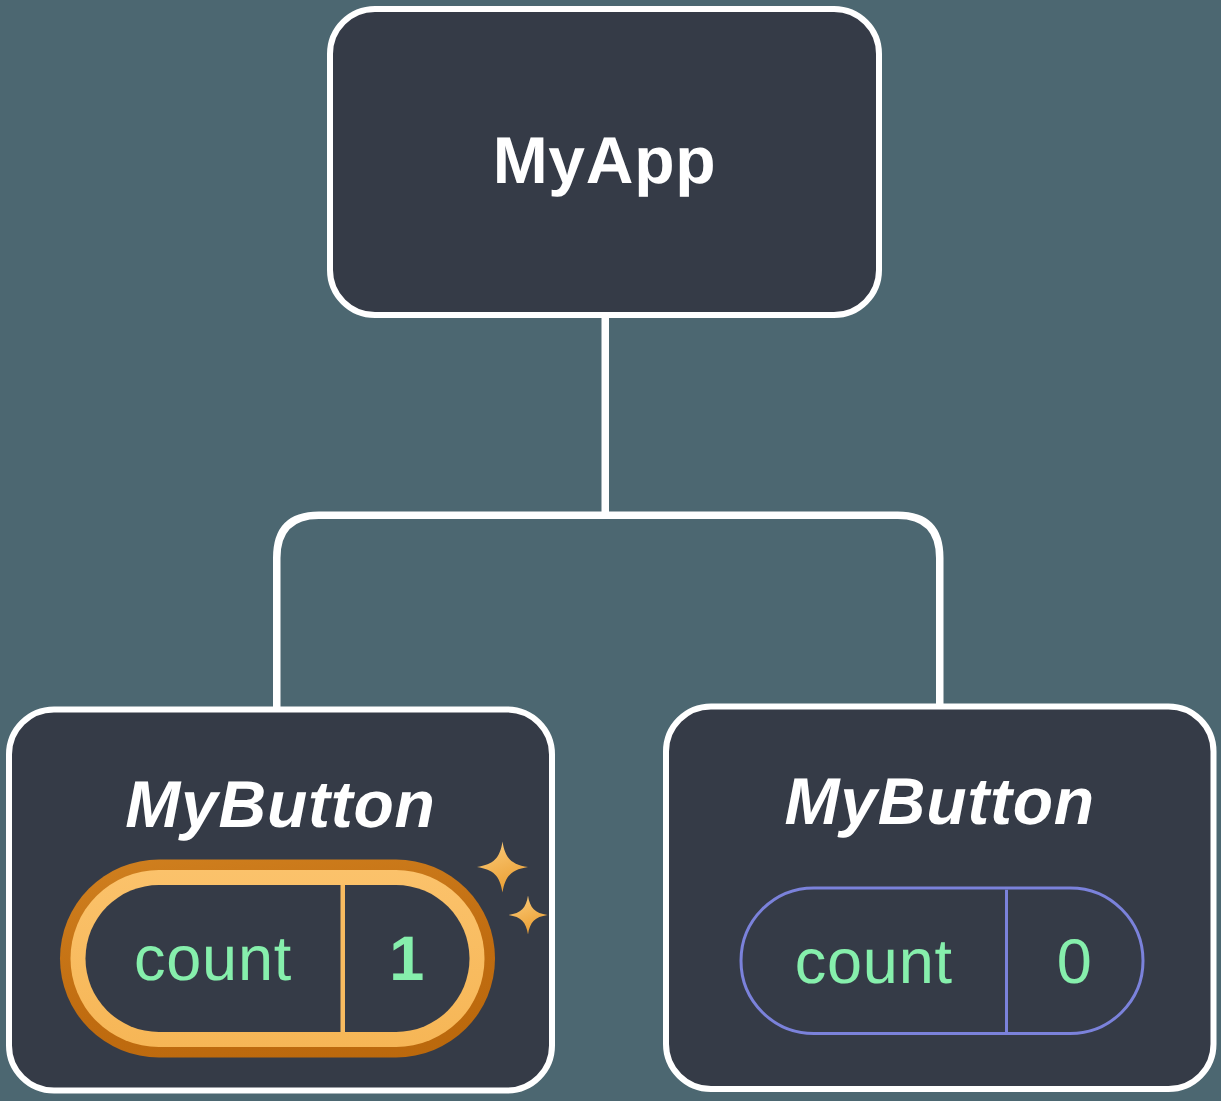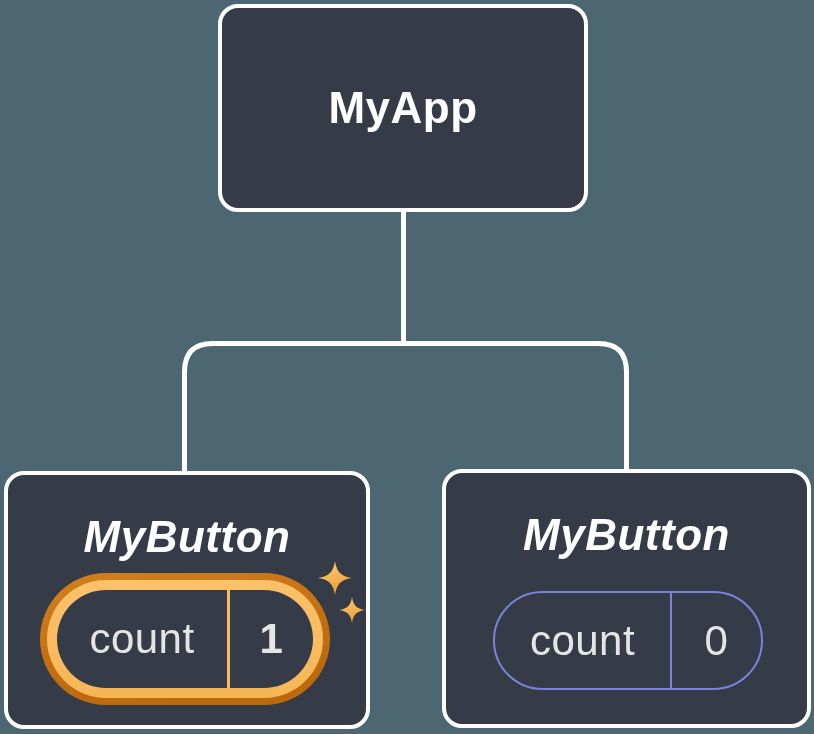--- a/index.html
+++ b/index.html
@@ -14,21 +14,21 @@
   .connectors {
     position: absolute;
     inset: 0;
     z-index: 0;
   }
   .node {
     position: absolute;
     box-sizing: border-box;
     background: #353B47;
     border: 4px solid #FFFFFF;
-    border-radius: 20px;
+    border-radius: 32px;
     z-index: 1;
   }
   .node-root {
     left: 218px; top: 4px; width: 370px; height: 208px;
     display: flex; align-items: center; justify-content: center;
   }
   .node-child-left  { left: 4px;   top: 471px; width: 366px; height: 258px; }
   .node-child-right { left: 442px; top: 469px; width: 369px; height: 259px; }
   .node-label {
     color: #FFFFFF;
@@ -92,21 +92,21 @@
   .pill-plain .cell-key   { width: 175px; flex: none; }
   .pill-plain .cell-value { flex: 1; }
   .divider-purple {
     width: 2px; flex: none;
     background: #7B82DB;
   }
   .cell {
     display: flex;
     align-items: center;
     justify-content: center;
-    color: #e5e5e5;
+    color: #86efac;
     font-size: 42px;
     letter-spacing: 0.5px;
   }
   .sparkles {
     position: absolute;
     inset: 0;
     z-index: 2;
     pointer-events: none;
   }
 </style>

